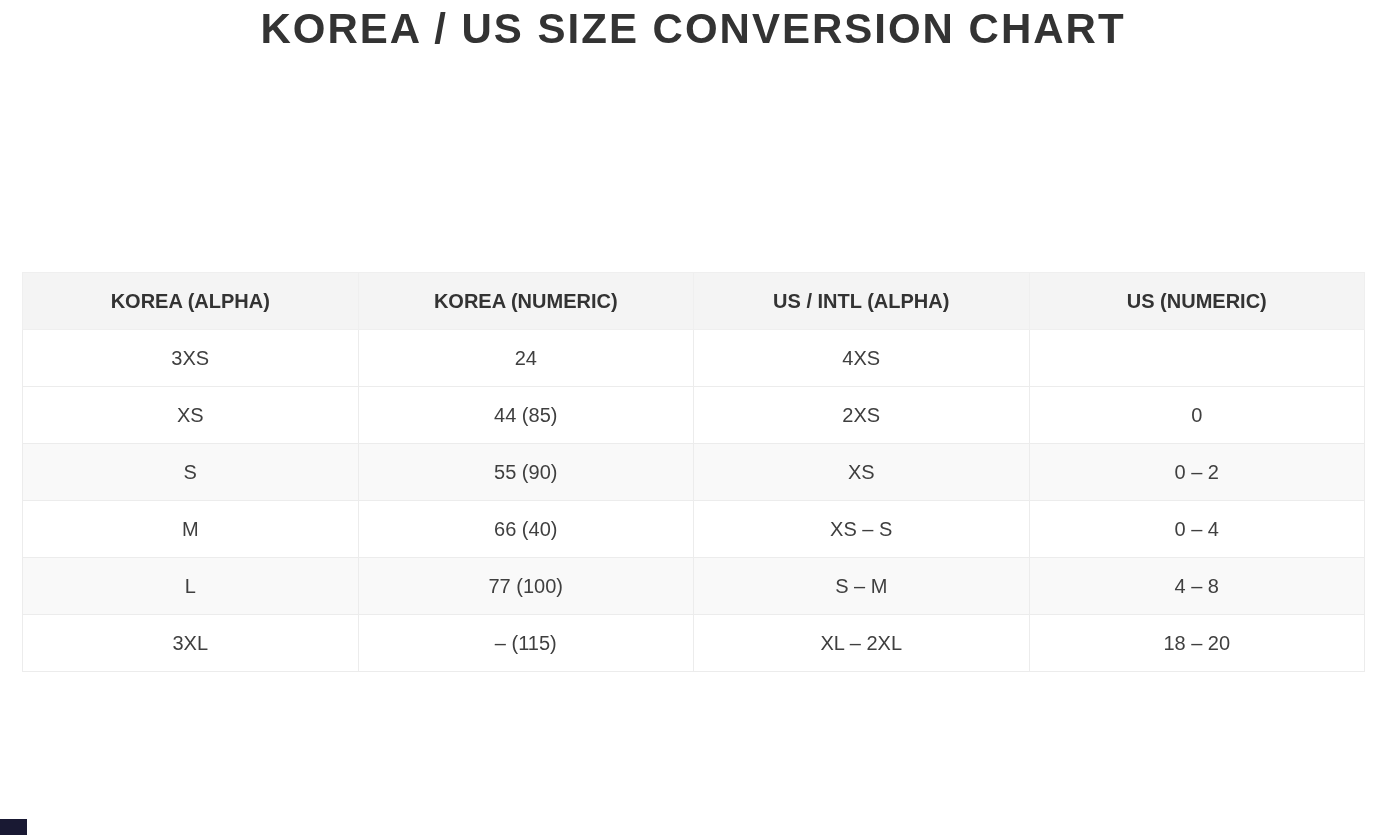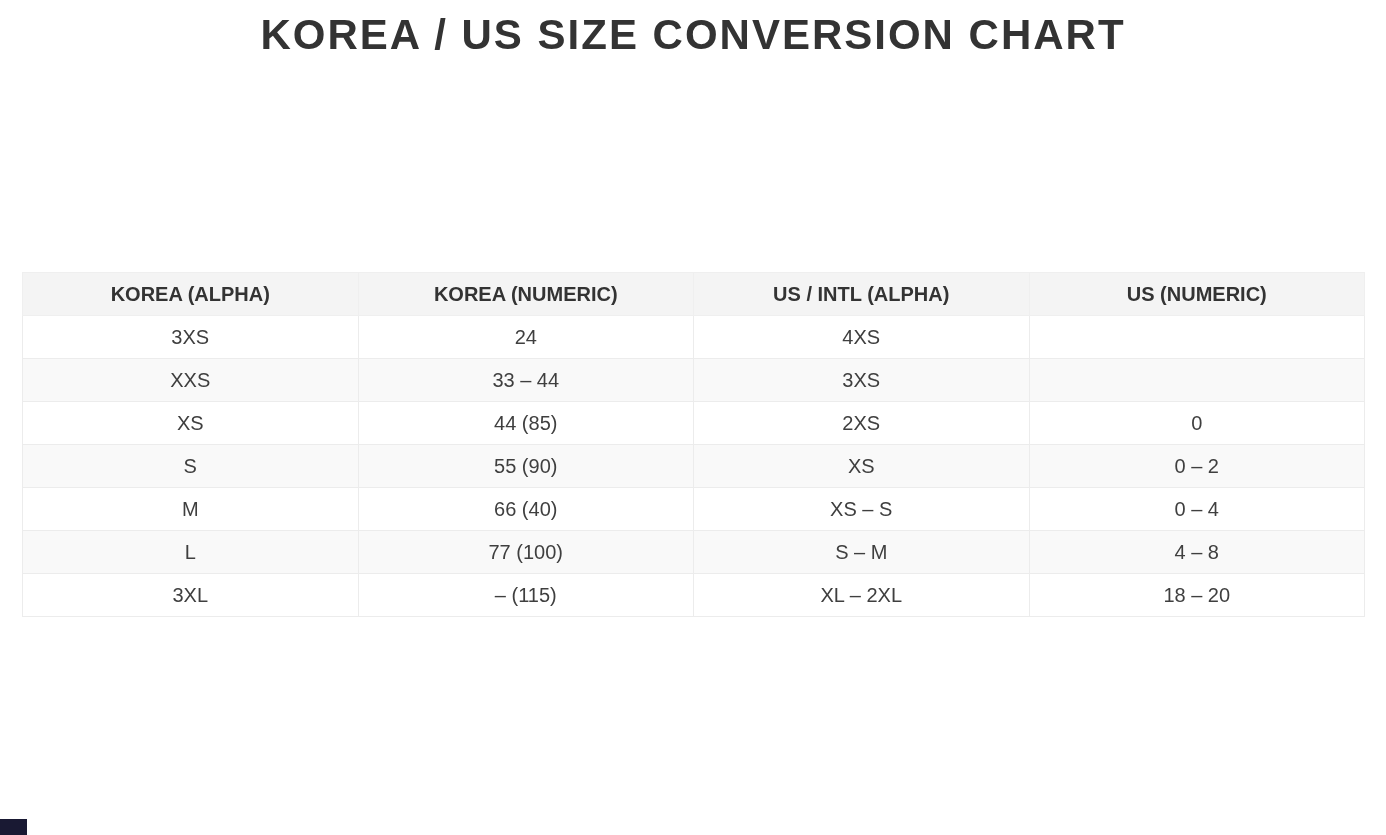--- a/index.html
+++ b/index.html
@@ -11,34 +11,34 @@
     --header-text:#333333;
     --corner:#191933;
   }
   html,body{margin:0;padding:0;}
   body{
     width:1386px;height:835px;position:relative;overflow:hidden;
     background:#ffffff;
     font-family:"Liberation Sans","DejaVu Sans",sans-serif;
   }
   .title{
-    margin:8px;line-height:54px;
+    margin:2px;line-height:54px;
     text-align:center;font-size:42px;font-weight:bold;letter-spacing:2px;
     color:var(--title-color);
   }
   .table-wrap{
     position:absolute;left:22px;top:272px;width:1343px;
   }
   table{
     width:100%;border-collapse:collapse;table-layout:fixed;
     font-size:20px;color:var(--cell-text);
     border:1px solid #e2e2e2;
   }
   th,td{
-    height:34px;padding:4px;text-align:center;vertical-align:middle;
+    height:34px;padding:11px;text-align:center;vertical-align:middle;
     border:1px solid var(--border);
     overflow:hidden;white-space:nowrap;
   }
   thead th{
     background:var(--header-bg);
     color:var(--header-text);
     font-weight:bold;
     border-color:#efefef;
   }
   tbody tr.alt td{background:var(--alt-row-bg);}
@@ -60,26 +60,20 @@
           <th>KOREA (NUMERIC)</th>
           <th>US / INTL (ALPHA)</th>
           <th>US (NUMERIC)</th>
         </tr>
     </thead>
     <tbody id="table-body">
         <tr>
           <td>3XS</td>
           <td>24</td>
           <td>4XS</td>
-          <td></td>
-        </tr>
-        <tr class="alt">
-          <td>XXS</td>
-          <td>33 – 44</td>
-          <td>3XS</td>
           <td></td>
         </tr>
         <tr>
           <td>XS</td>
           <td>44 (85)</td>
           <td>2XS</td>
           <td>0</td>
         </tr>
         <tr class="alt">
           <td>S</td>

